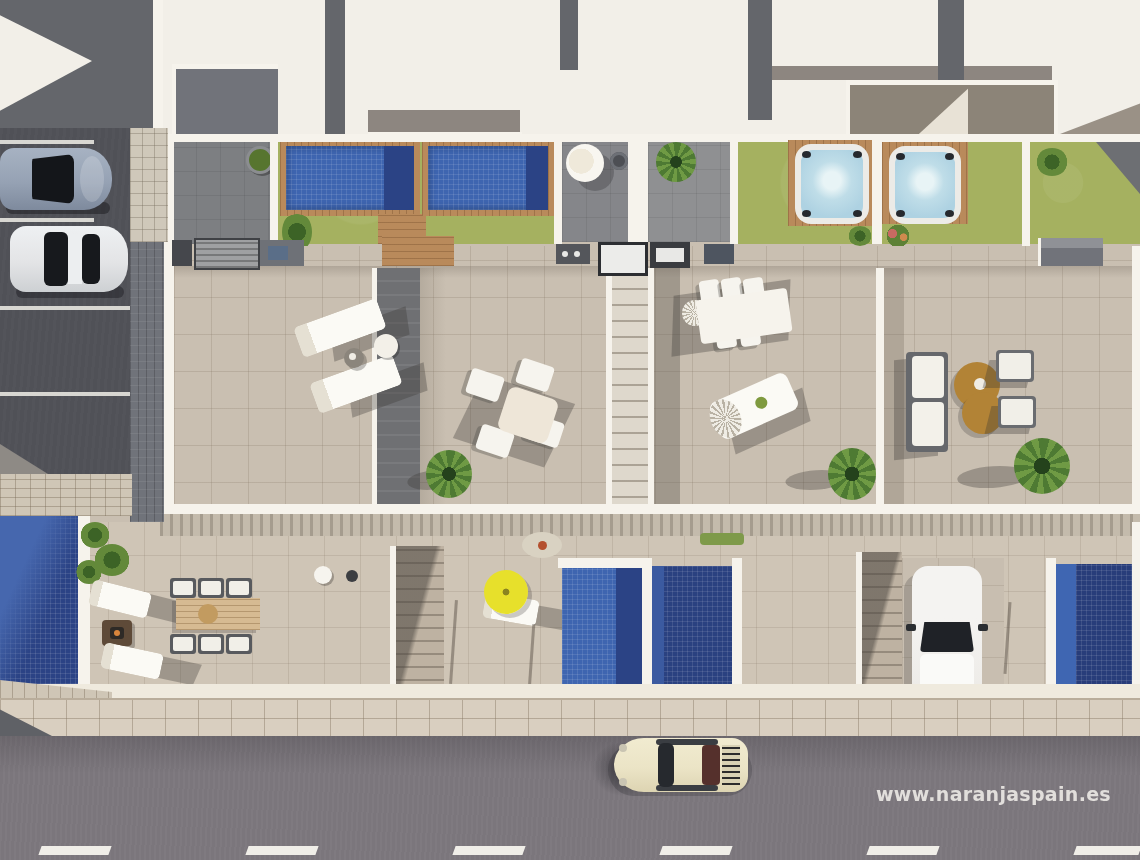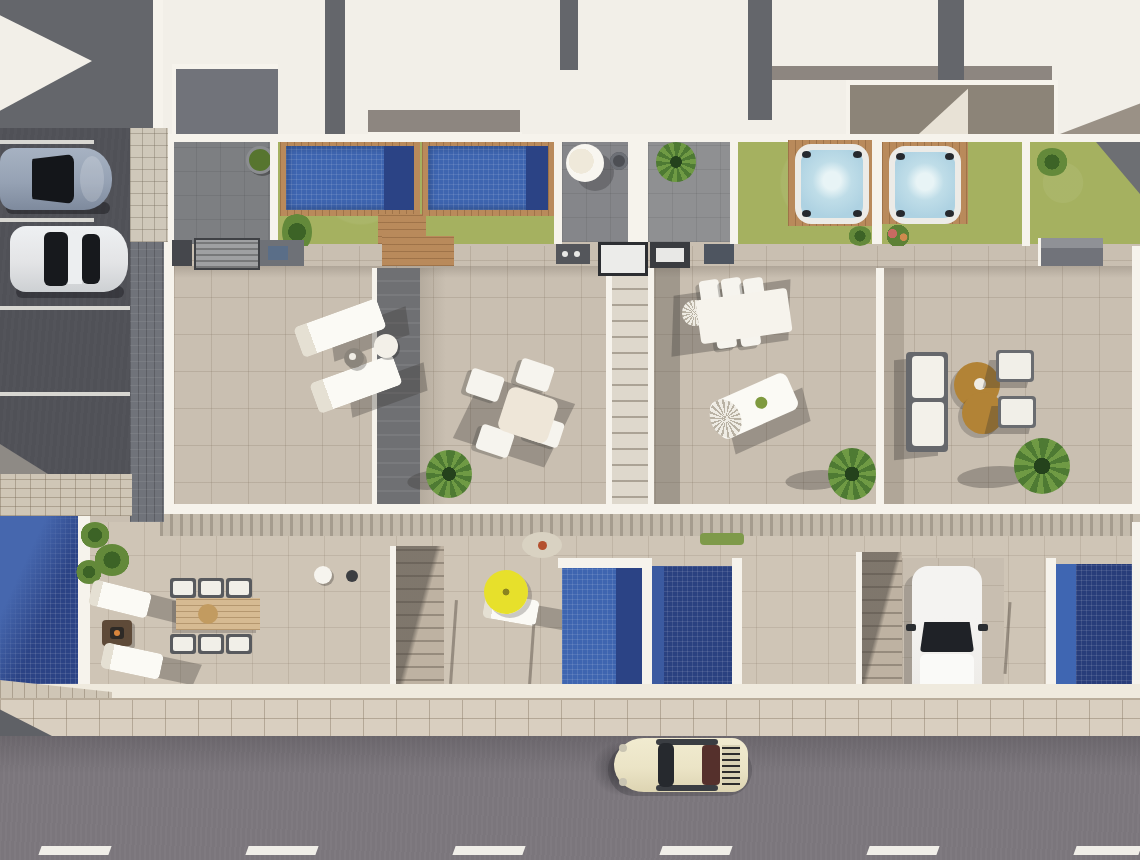--- a/index.html
+++ b/index.html
@@ -326,14 +326,15 @@
   <div class="a" style="left:614px;top:738px;width:134px;height:54px;border-radius:30px 16px 16px 30px / 27px 16px 16px 27px;background:linear-gradient(180deg,#f1ebd0,var(--classic-car-cream,#ebe4c6) 55%,#ddd4b2);">
     <div class="a" style="left:42px;top:1px;width:62px;height:6px;background:#3a3d42;border-radius:3px;"></div>
     <div class="a" style="left:42px;bottom:1px;width:62px;height:6px;background:#3a3d42;border-radius:3px;"></div>
     <div class="a" style="left:44px;top:5px;width:16px;height:44px;background:#26292e;border-radius:6px;"></div>
     <div class="a" style="left:88px;top:7px;width:18px;height:40px;background:#55302c;border-radius:4px;"></div>
     <div class="a" style="left:108px;top:7px;width:18px;height:40px;background:#d9d2b4;background-image:repeating-linear-gradient(0deg,#2c2c2c 0 2px,transparent 2px 6px);"></div>
     <div class="dot" style="left:5px;top:6px;width:8px;height:8px;background:#c9c4b2;"></div>
     <div class="dot" style="left:5px;bottom:6px;width:8px;height:8px;background:#c9c4b2;"></div>
   </div>
 
+  <div class="a watermark" style="left:876px;top:783px;">www.naranjaspain.es</div>
 
 </div>
 
 </body></html>

